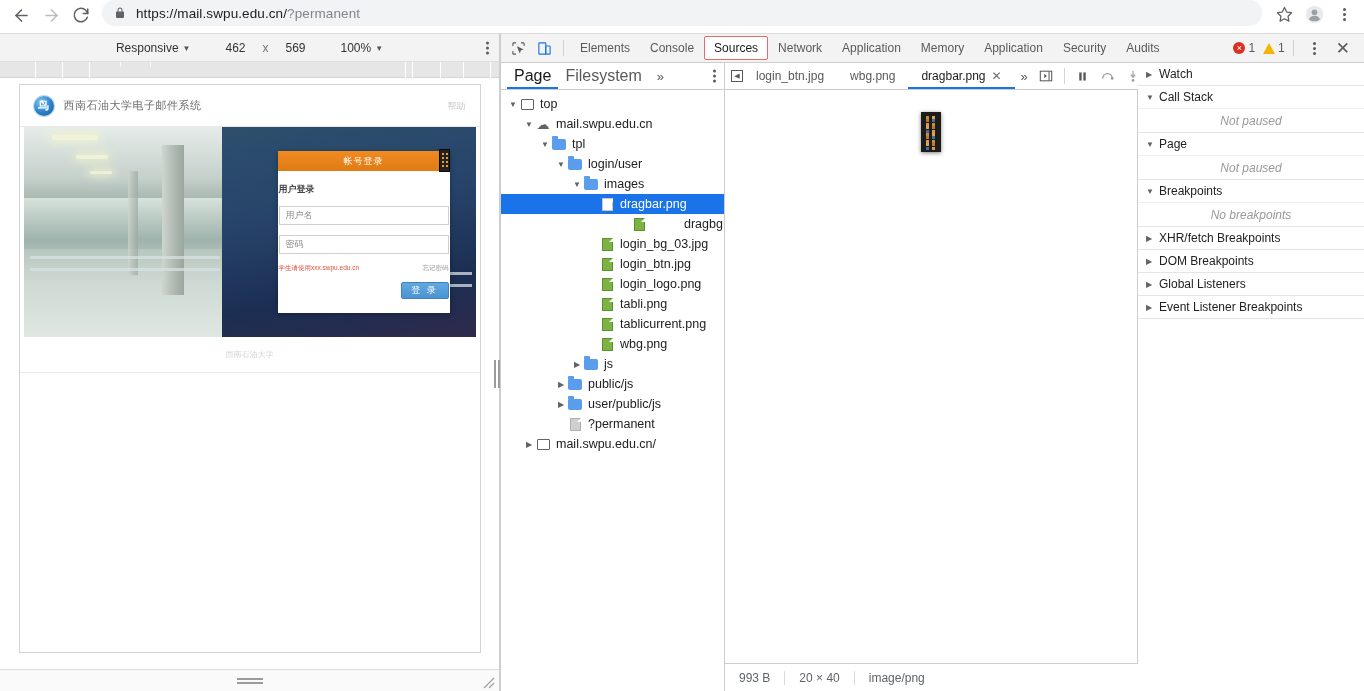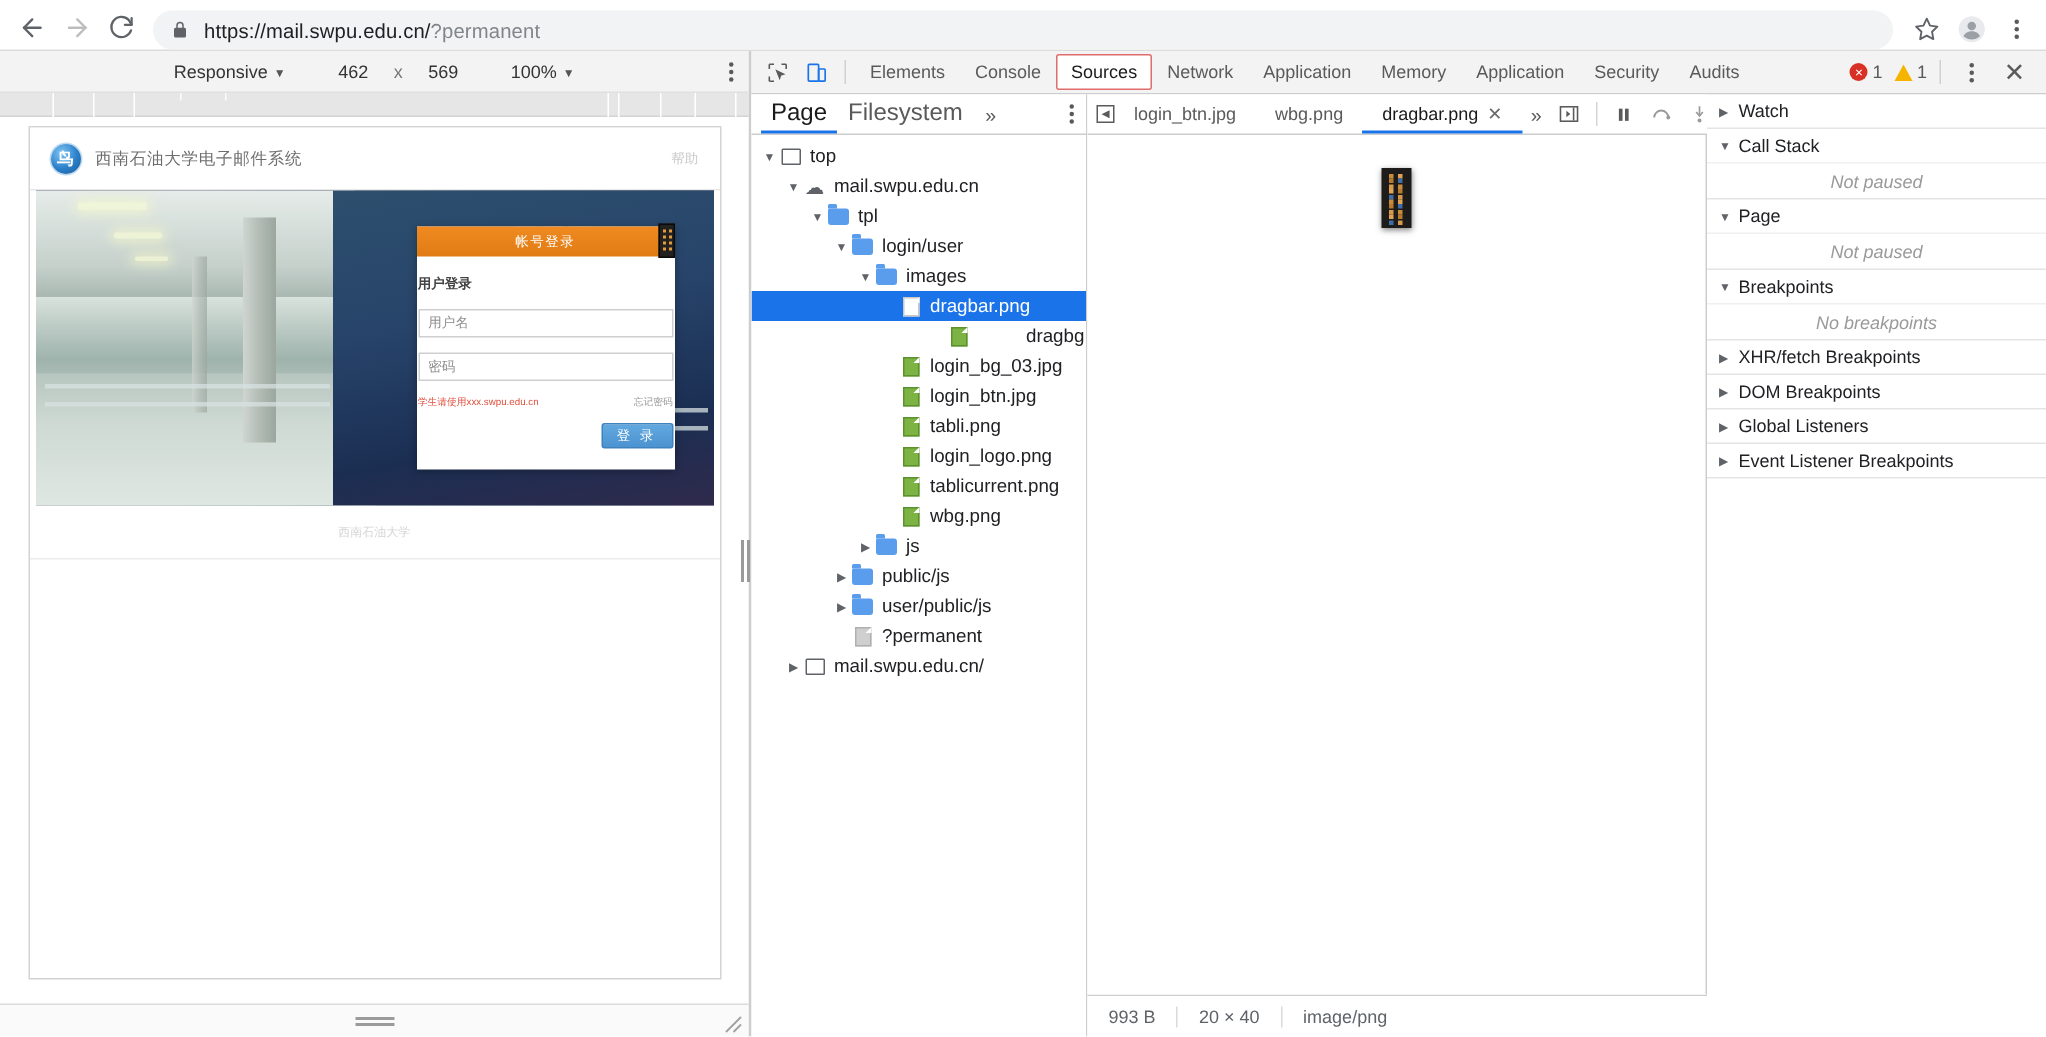--- a/index.html
+++ b/index.html
@@ -6,21 +6,21 @@
   html, body {
     width: 1364px; height: 691px;
     font-family: "Liberation Sans", sans-serif;
     background: #fff; overflow: hidden;
   }
   body { display: flex; flex-direction: column; }
 
   
   .browser-bar {
     height: 34px; min-height: 34px;
-    display: flex; align-items: flex-end;
+    display: flex; align-items: flex-start;
     background: #ffffff;
     border-bottom: 1px solid #dcdcdc;
     padding: 0 6px;
   }
   .nav-btn {
     width: 30px; height: 30px;
     display: flex; align-items: center; justify-content: center;
     color: #5f6368; border-radius: 50%;
   }
   .nav-btn.disabled { color: #bdbdbd; }
@@ -675,28 +675,28 @@
               <span class="ic">
                 <span class="ic-file green"></span>
               </span>
               <span>login_btn.jpg</span>
             </div>
             <div class="row" style="padding-left: 86px;">
               <span class="arrow"></span>
               <span class="ic">
                 <span class="ic-file green"></span>
               </span>
-              <span>tabli.png</span>
+              <span>login_logo.png</span>
             </div>
             <div class="row" style="padding-left: 86px;">
               <span class="arrow"></span>
               <span class="ic">
                 <span class="ic-file green"></span>
               </span>
-              <span>login_logo.png</span>
+              <span>tabli.png</span>
             </div>
             <div class="row" style="padding-left: 86px;">
               <span class="arrow"></span>
               <span class="ic">
                 <span class="ic-file green"></span>
               </span>
               <span>tablicurrent.png</span>
             </div>
             <div class="row" style="padding-left: 86px;">
               <span class="arrow"></span>

